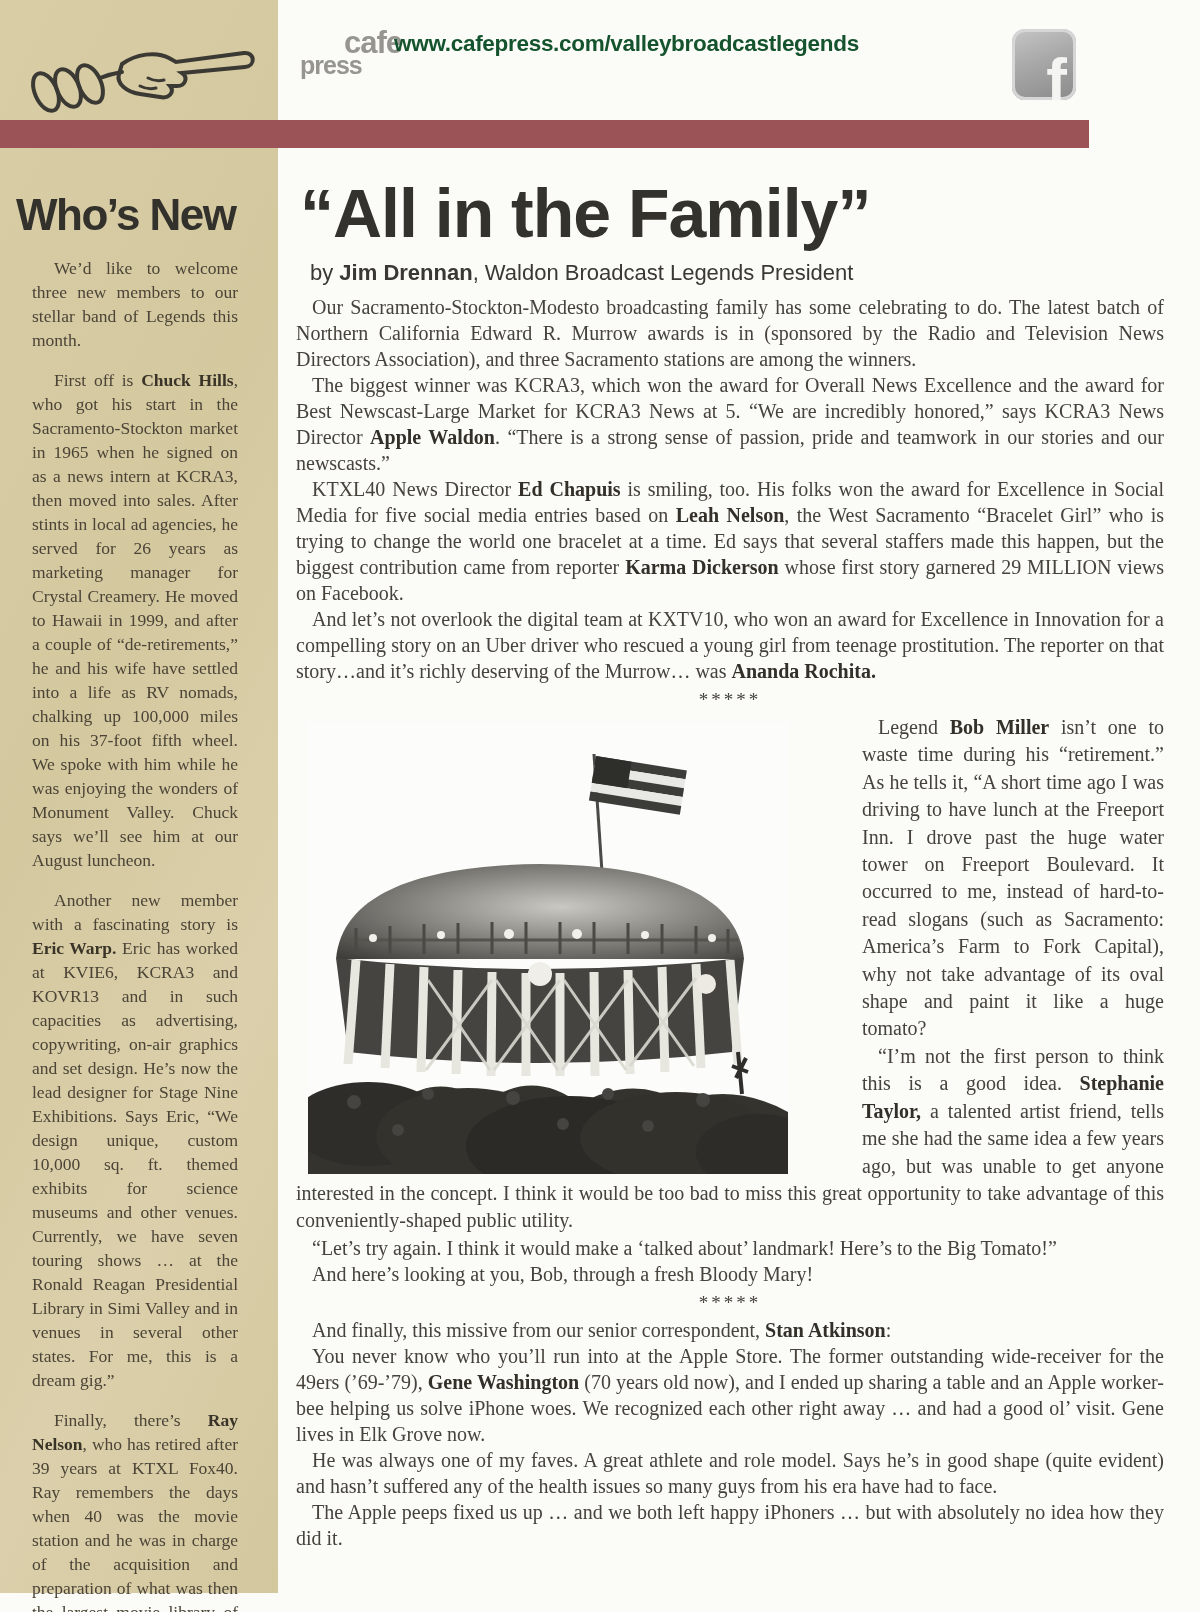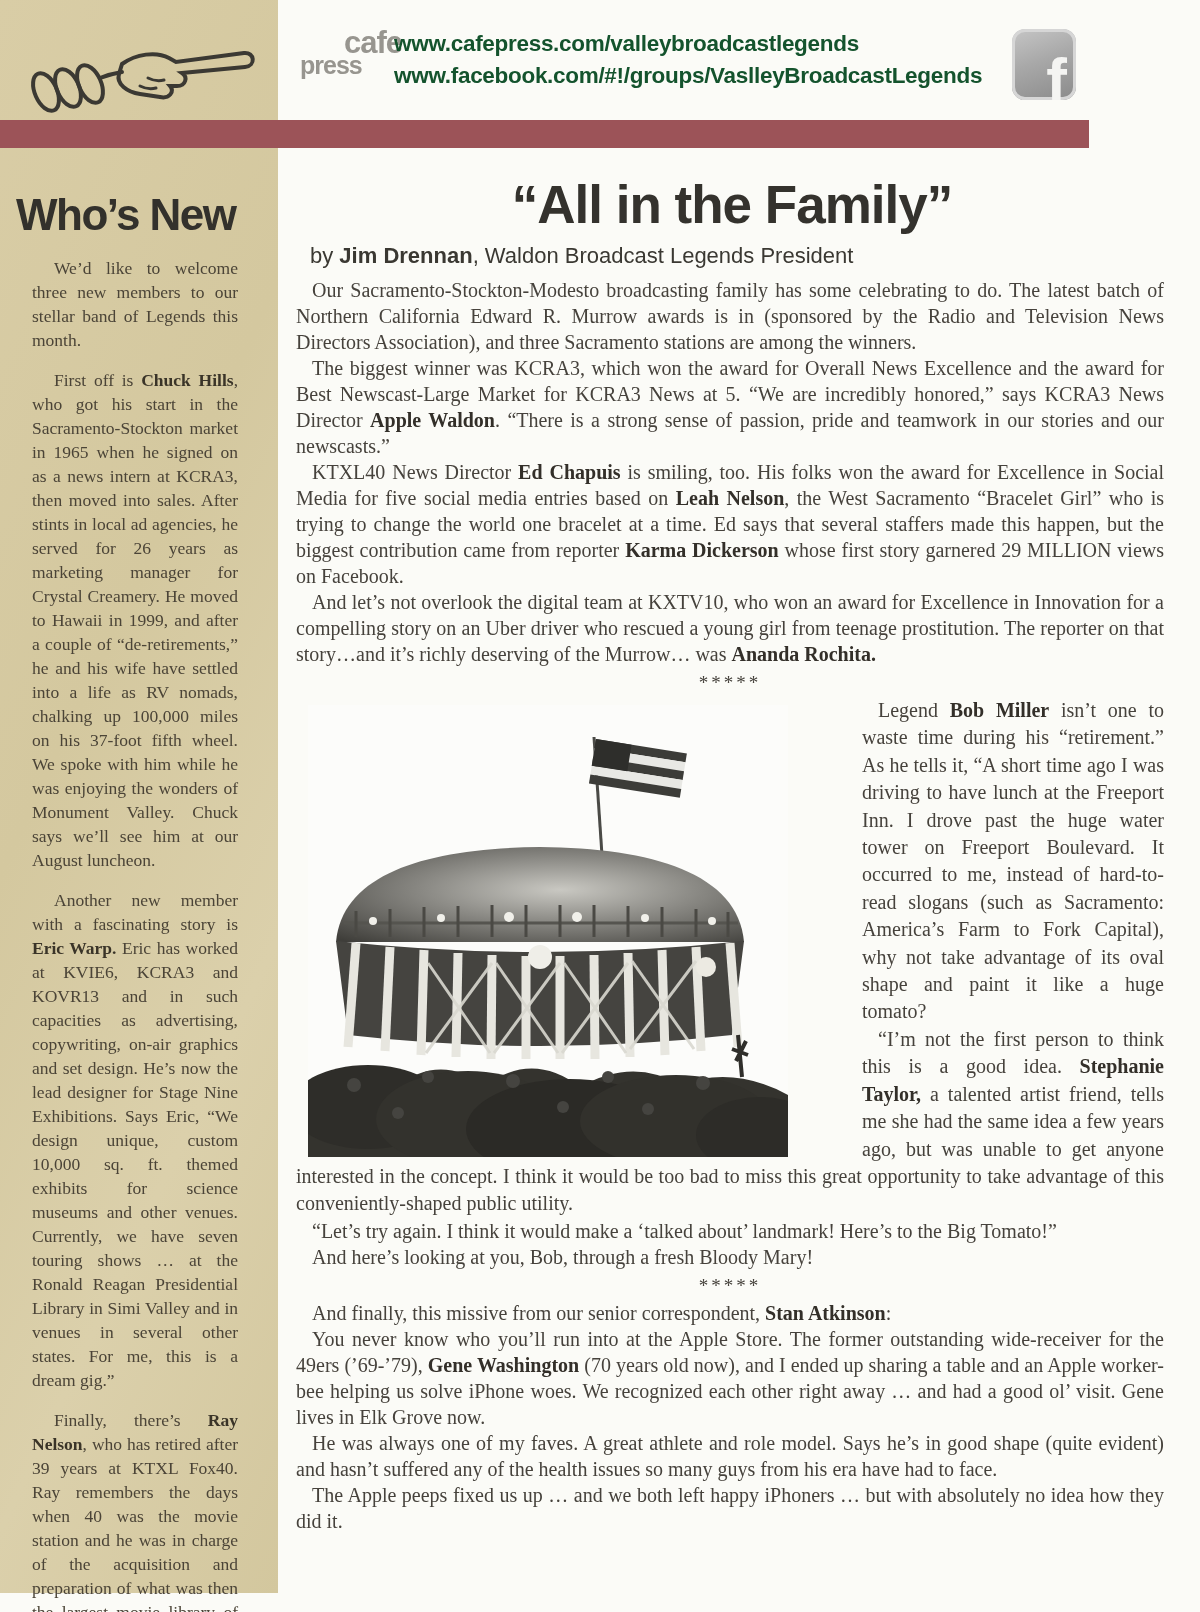--- a/index.html
+++ b/index.html
@@ -57,22 +57,22 @@
   .fb-icon span{
     position:absolute;right:9px;bottom:-15px;
     font-family:"Liberation Sans","DejaVu Sans",sans-serif;
     font-weight:bold;font-size:62px;color:#f4f4f2;
   }
   .maroon-bar{position:absolute;left:0;top:120px;width:1089px;height:28px;background:#9c5358;}
   
   .article{position:absolute;left:296px;top:174px;width:868px;}
   .headline{
     font-family:"Liberation Sans","DejaVu Sans",sans-serif;
-    font-weight:bold;font-size:53px;letter-spacing:-1px;
-    color:#34322d;margin:0 0 8px 4px;text-align:center;
+    font-weight:bold;font-size:68px;letter-spacing:-1px;
+    color:#34322d;margin:0 0 8px 4px;
   }
   .byline{
     font-family:"Liberation Sans","DejaVu Sans",sans-serif;
     font-size:22px;color:#3a3832;margin:0 0 8px 14px;
   }
   .body-p{
     font-size:20px;line-height:26px;text-align:justify;
     margin:0;text-indent:16px;color:#46423c;
   }
   .body-p b{color:#332f29;}
@@ -106,21 +106,20 @@
   </svg>
 </div>
 
 <div class="cafepress">
   <span class="l1">cafe</span>
   <span class="l2">press</span>
 </div>
 
 <div class="urls">
   <div>www.cafepress.com/valleybroadcastlegends</div>
-  <div>www.facebook.com/#!/groups/VaslleyBroadcastLegends</div>
 </div>
 
 <div class="fb-icon">
   <span>f</span>
 </div>
 
 <div class="maroon-bar"></div>
 
 <div class="sidebar-content">
   <h1 class="whos-new">Who’s New</h1>

